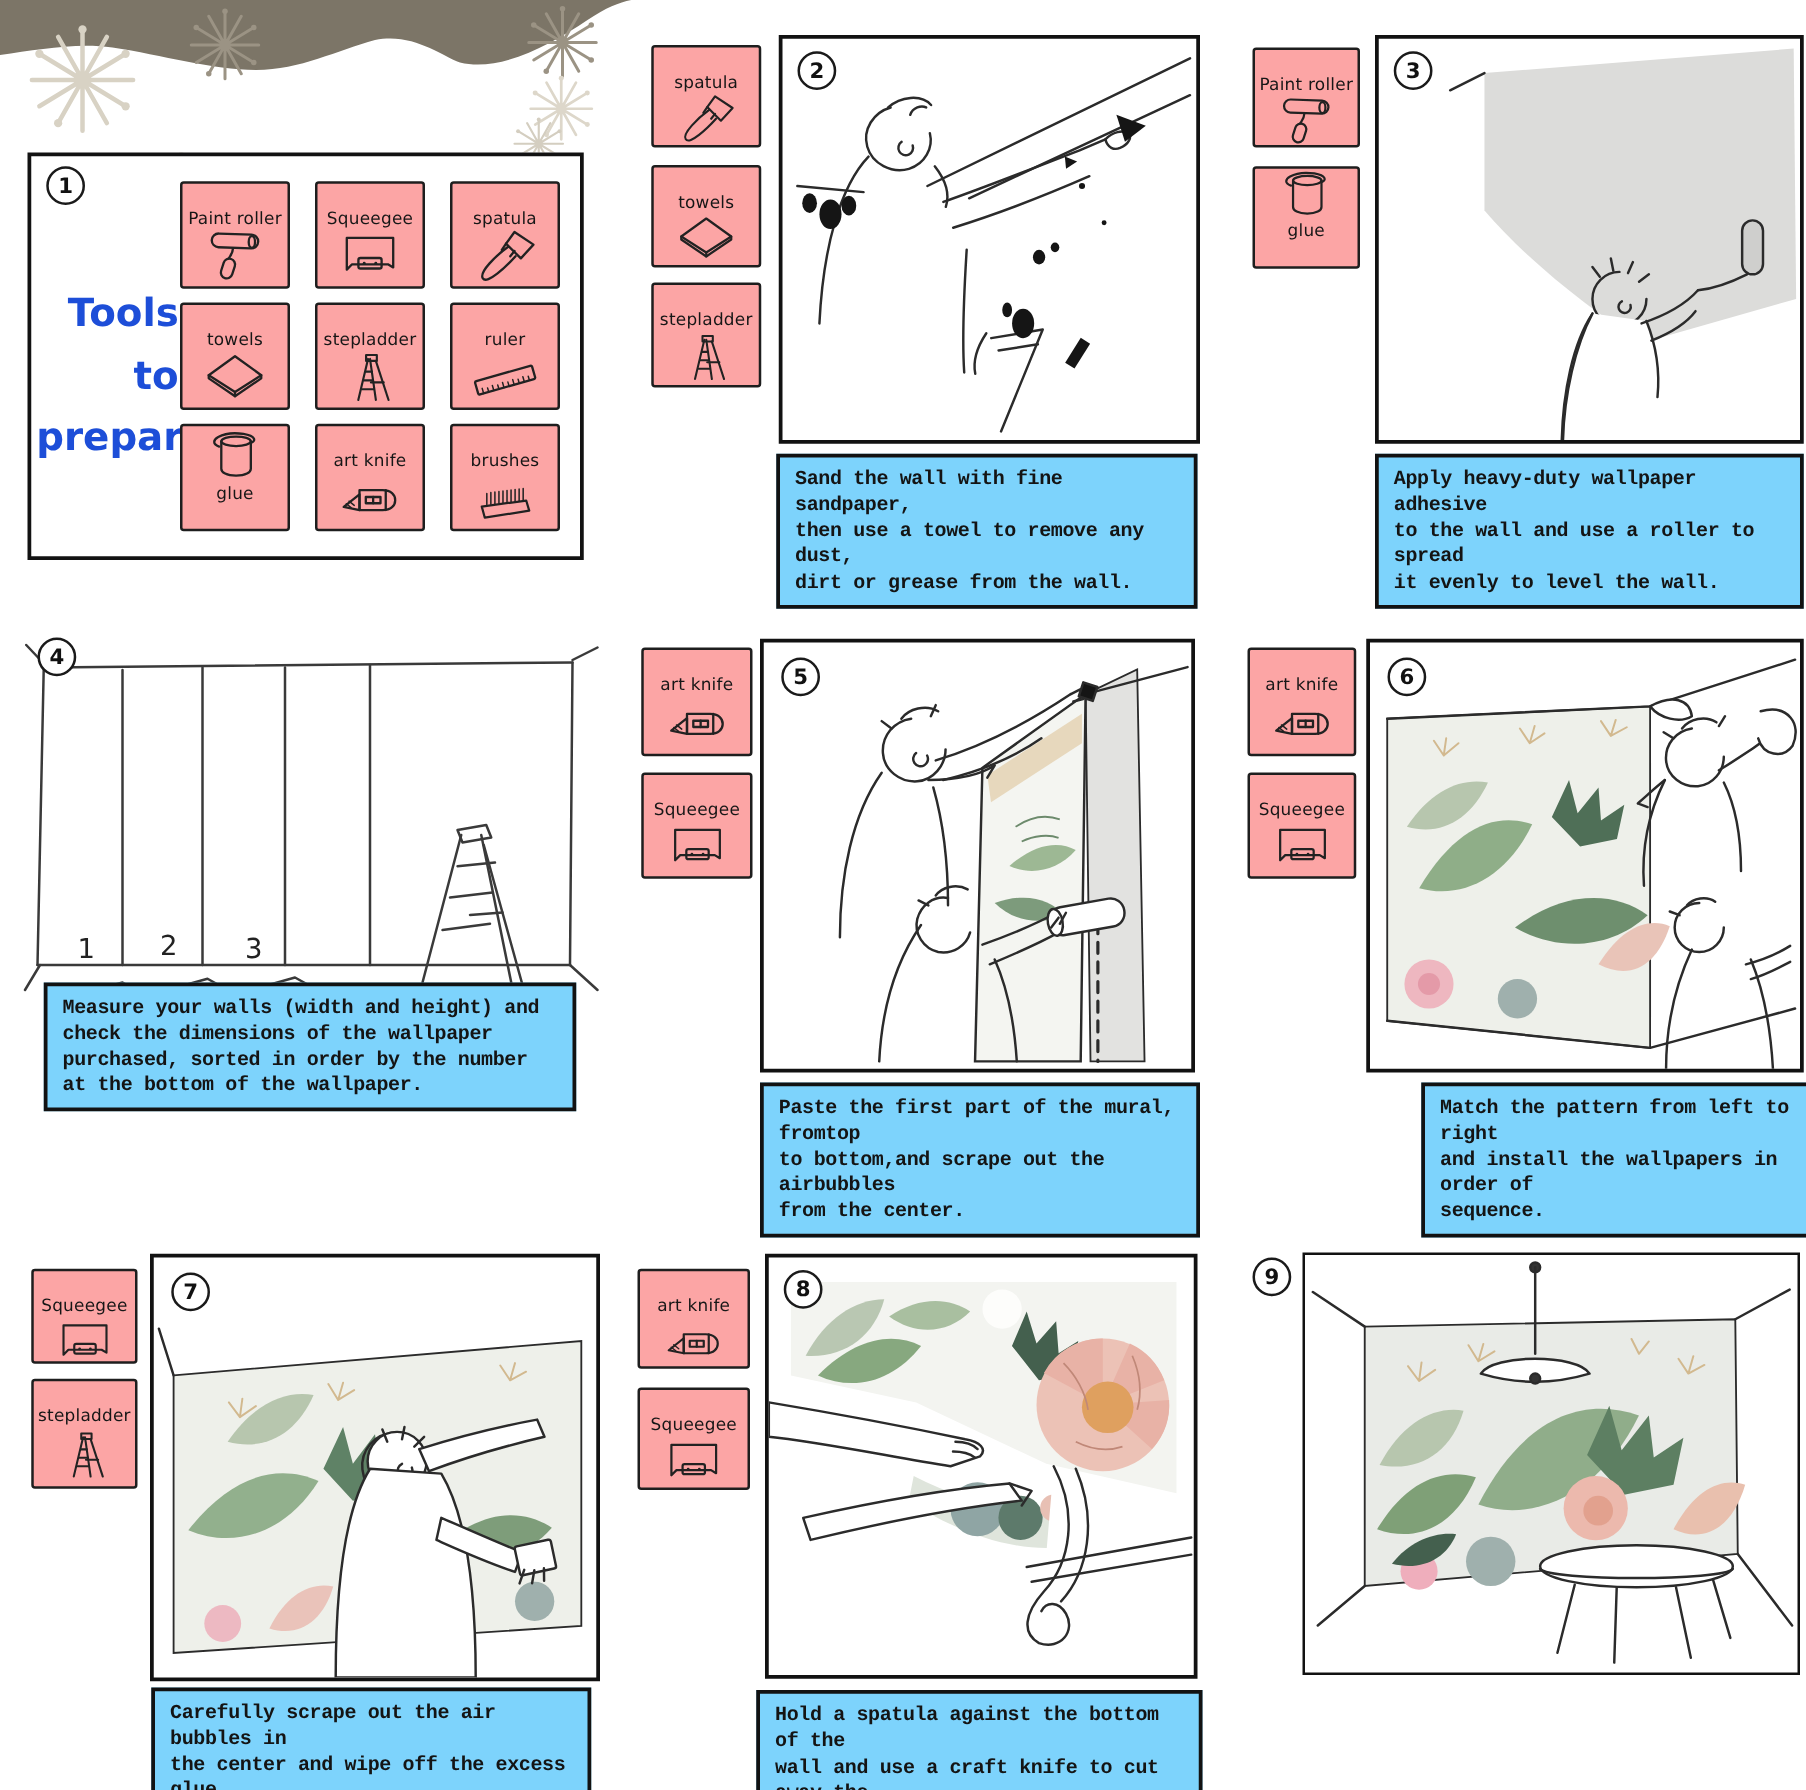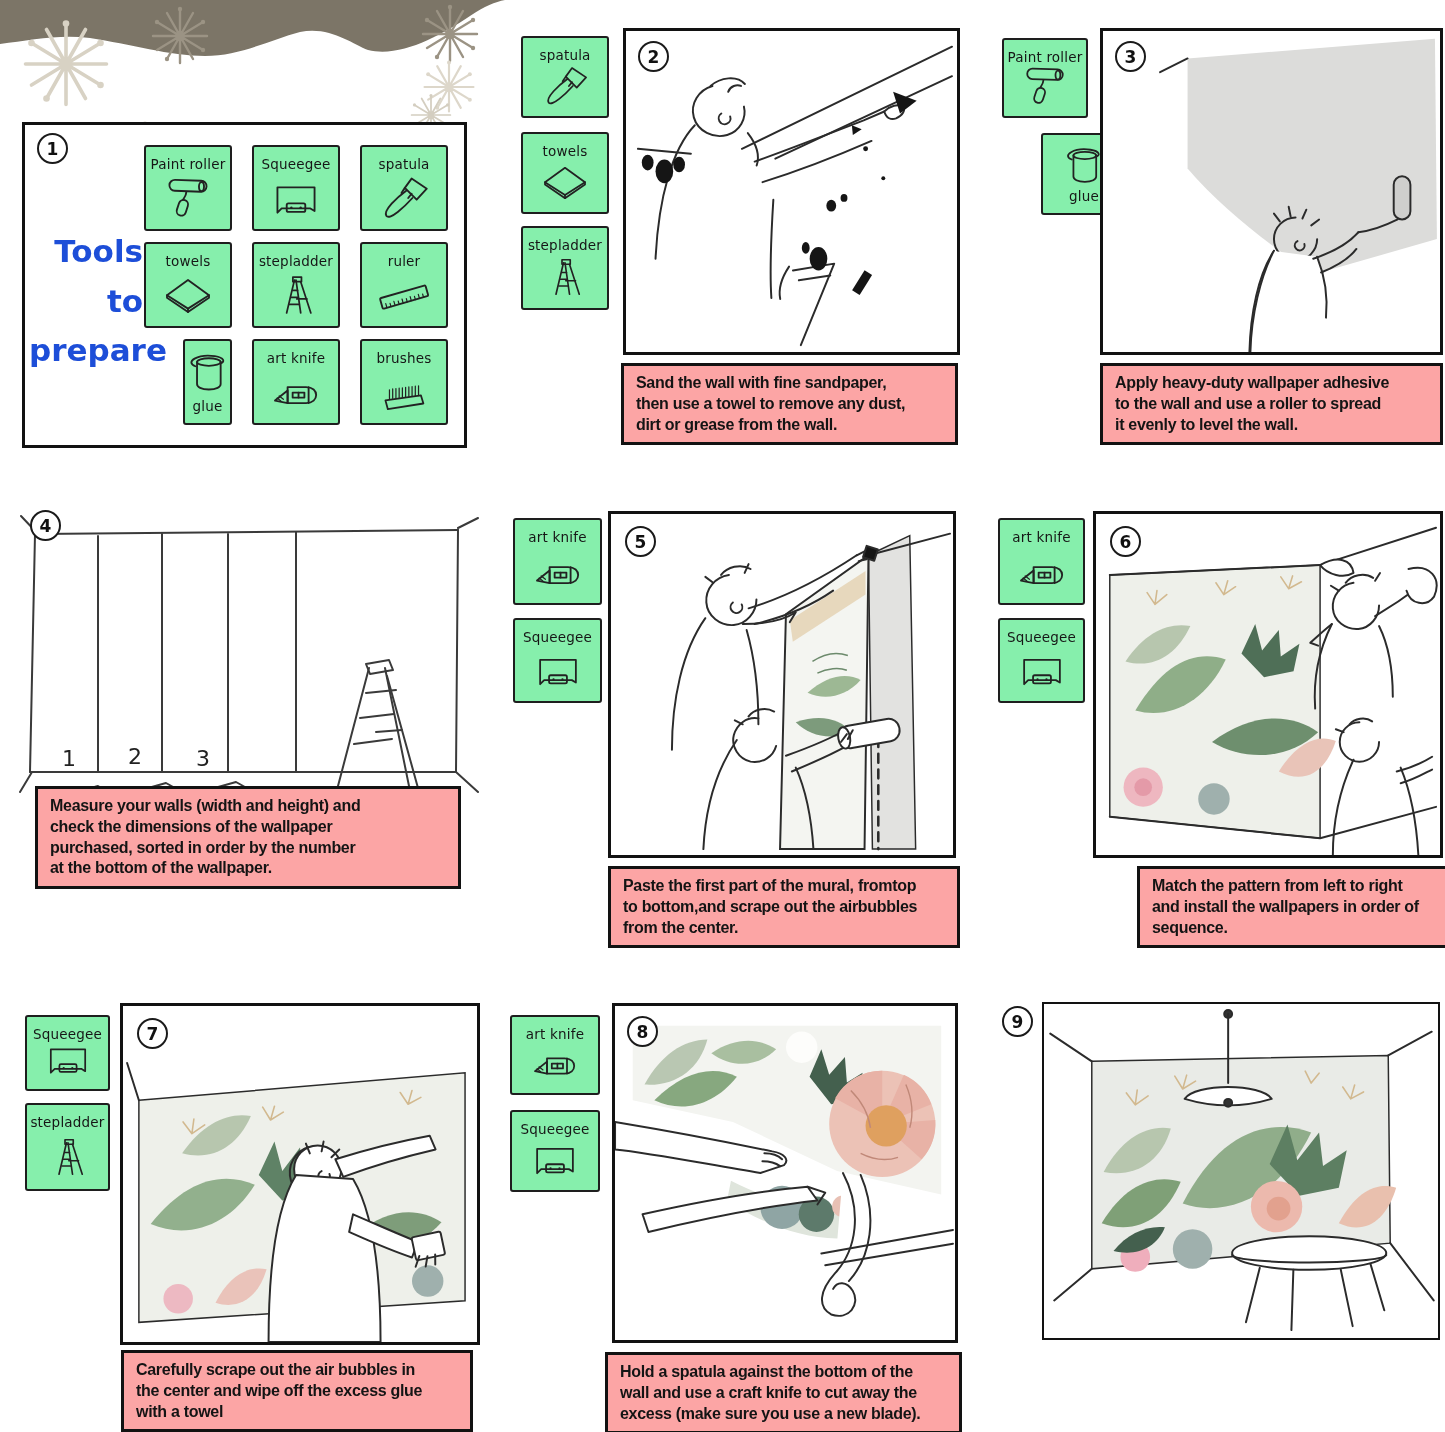--- a/index.html
+++ b/index.html
@@ -4,30 +4,30 @@
 <style>
   html,body{margin:0;padding:0;background:#fff;}
   .poster{position:relative;width:1445px;height:1432px;background:#fff;overflow:hidden;
           font-family:"DejaVu Sans",sans-serif;color:#1c1c1c;}
   .banner{position:absolute;left:0;top:0;z-index:1;}
   .motif{position:absolute;z-index:2;}
   .title{position:absolute;left:44px;top:52px;width:410px;z-index:3;text-align:center;
          font-family:"DejaVu Serif",serif;font-weight:700;font-size:26px;letter-spacing:.5px;color:#4b4539;}
   .frame{position:absolute;border:3px solid #121212;background:#fff;box-sizing:border-box;z-index:2;}
   .illus{position:absolute;left:0;top:0;width:100%;height:100%;}
-  .caption{position:absolute;border:3px solid #121212;background:#fca5a5;box-sizing:border-box;z-index:2;
-           padding:7px 12px;font-family:Liberation Sans, sans-serif;font-weight:700;font-size:16px;
+  .caption{position:absolute;border:3px solid #121212;background:#7dd3fc;box-sizing:border-box;z-index:2;
+           padding:7px 12px;font-family:Liberation Mono, monospace;font-weight:700;font-size:16px;
            line-height:1.3;letter-spacing:-0.3px;color:#141414;white-space:pre-line;}
   .num{position:absolute;width:27px;height:27px;border:2.3px solid #1a1a1a;border-radius:50%;
        display:flex;align-items:center;justify-content:center;background:#fff;z-index:4;
        font-size:17px;font-weight:700;color:#111;}
-  .tbox{border:2.5px solid #1e1e1e;border-radius:3px;background:#86efac;box-sizing:border-box;
+  .tbox{border:2.5px solid #1e1e1e;border-radius:3px;background:#fca5a5;box-sizing:border-box;
         display:flex;flex-direction:column;align-items:center;justify-content:space-between;
-        padding:9px 3px;z-index:2;}
-  .tbox.rev{flex-direction:column-reverse;margin-left:39px;}
+        padding:20px 3px;z-index:2;}
+  .tbox.rev{flex-direction:column-reverse;}
   .tbox.side{position:absolute;}
   .tlabel{font-size:13.5px;white-space:nowrap;color:#161616;letter-spacing:.2px;}
   .ticon{flex:0 0 auto;}
   .tools-grid{position:absolute;left:119px;top:20px;display:grid;
               grid-template-columns:repeat(3,88px);grid-auto-rows:86px;gap:11px 20px;}
   .tools-title{position:absolute;left:4px;top:102px;width:114px;text-align:right;
                font-size:31px;font-weight:700;line-height:1.6;white-space:pre-line;color:#1d4ed8;}
   .rollnum{font-size:22px;fill:#222;font-family:"DejaVu Sans",sans-serif;}
 </style>
 </head>

